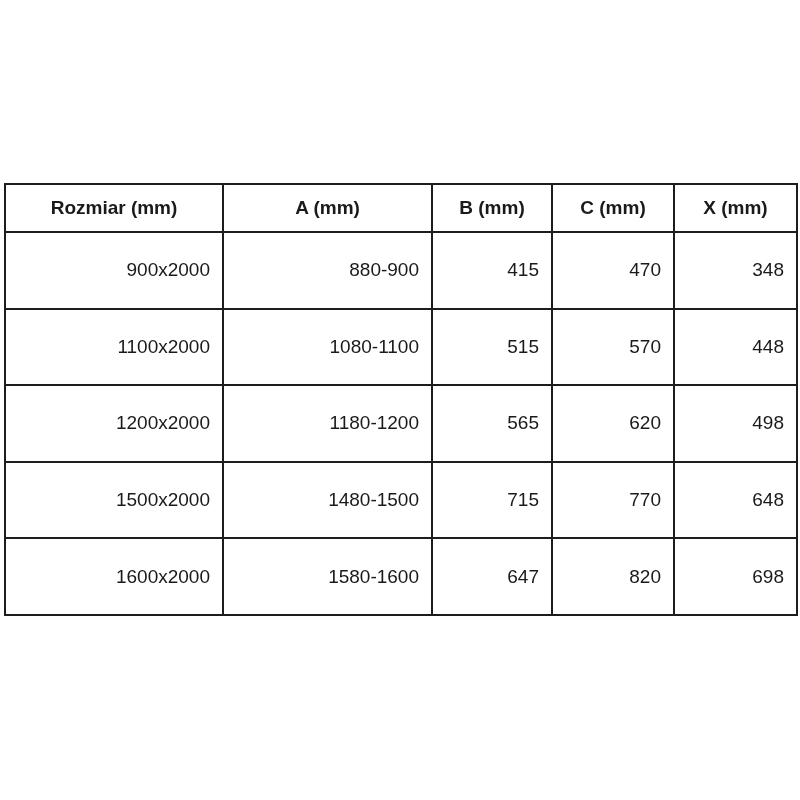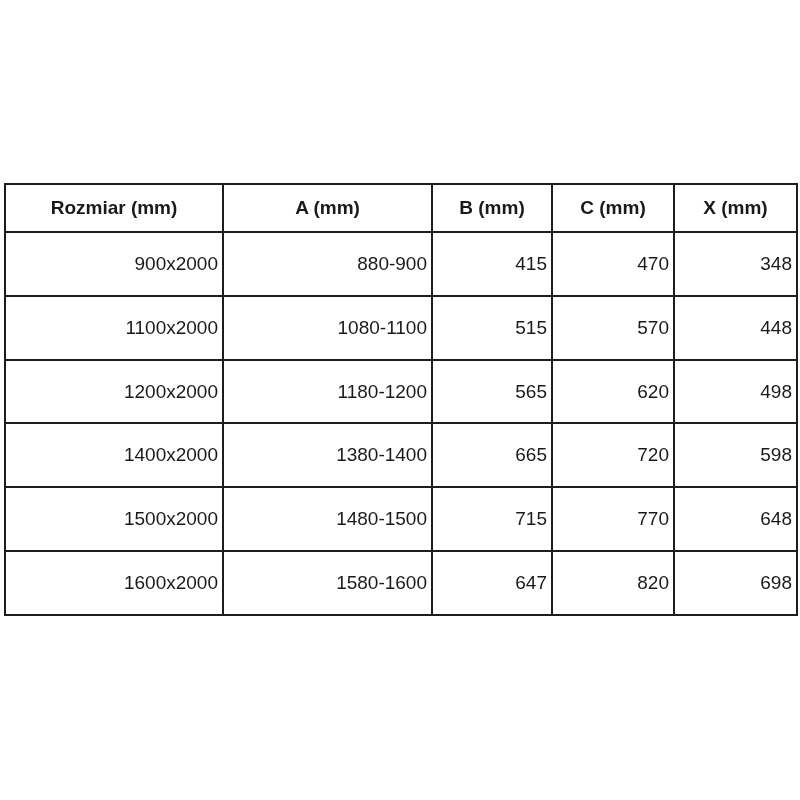--- a/index.html
+++ b/index.html
@@ -26,21 +26,21 @@
     table-layout: fixed;
     background: #ffffff;
   }
   table.spec-table th,
   table.spec-table td {
     border: 2px solid #1d1d1d;
     text-align: center;
     vertical-align: middle;
     color: #1a1a1a;
     font-size: 19px;
-    padding: 4px;
+    padding: 12px;
     height: 48px;
     overflow: hidden;
     white-space: nowrap;
   }
   table.spec-table th {
     font-weight: bold;
   }
   table.spec-table td {
     font-weight: normal;
     text-align: right;
@@ -88,27 +88,20 @@
         <td>448</td>
       </tr>
       <tr>
         <td>1200x2000</td>
         <td>1180-1200</td>
         <td>565</td>
         <td>620</td>
         <td>498</td>
       </tr>
       <tr>
-        <td>1400x2000</td>
-        <td>1380-1400</td>
-        <td>665</td>
-        <td>720</td>
-        <td>598</td>
-      </tr>
-      <tr>
         <td>1500x2000</td>
         <td>1480-1500</td>
         <td>715</td>
         <td>770</td>
         <td>648</td>
       </tr>
       <tr>
         <td>1600x2000</td>
         <td>1580-1600</td>
         <td>647</td>

